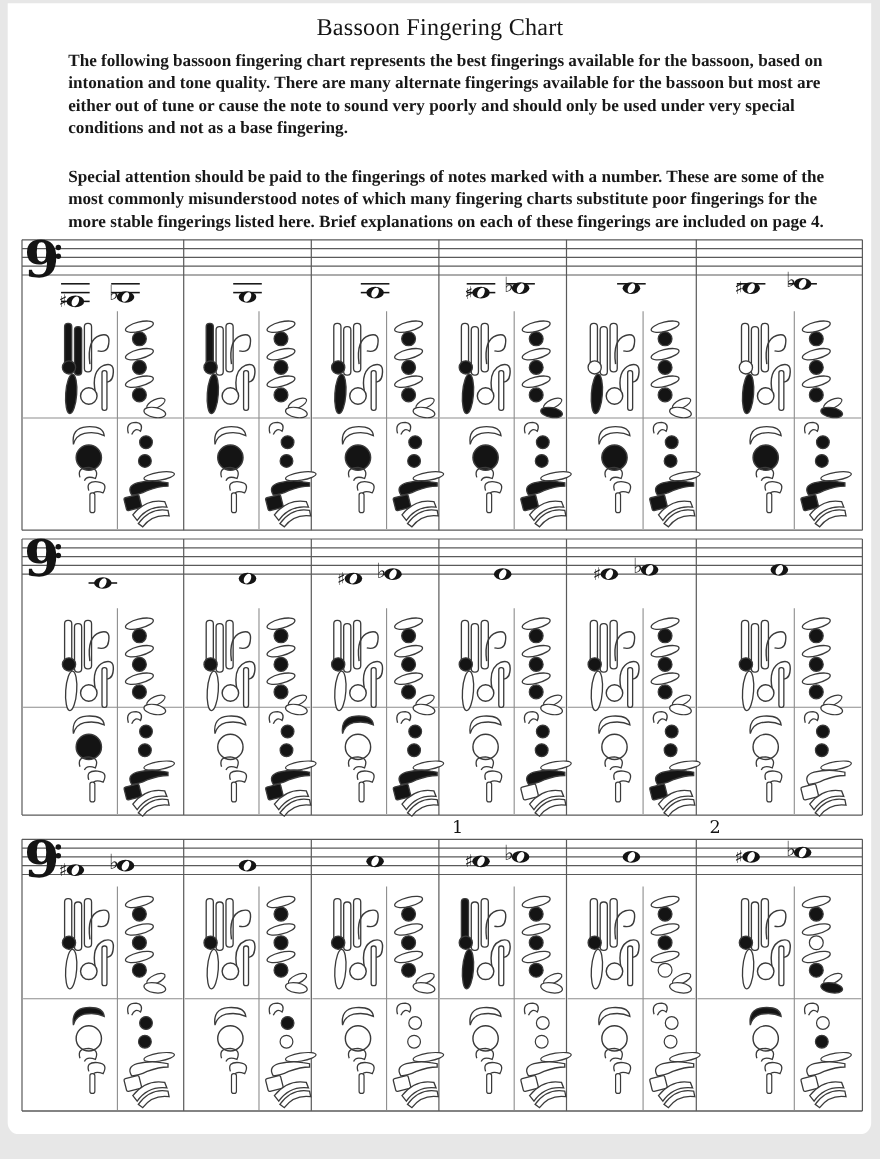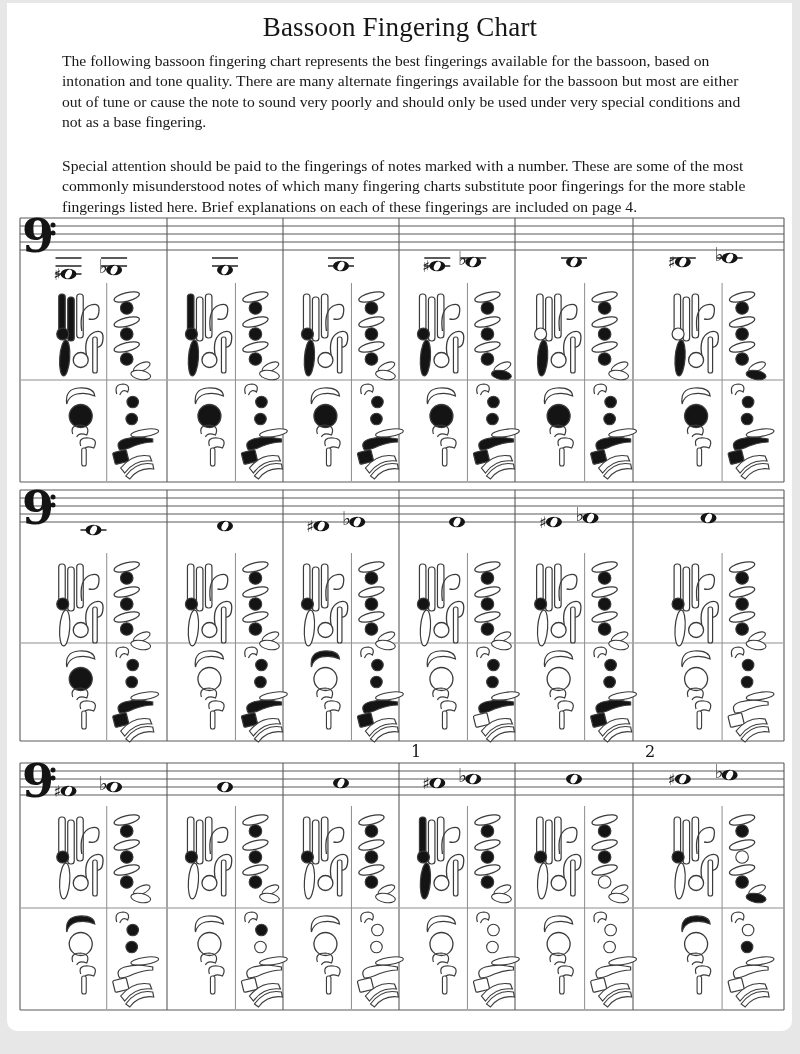--- a/index.html
+++ b/index.html
@@ -7,26 +7,26 @@
     width:800px;height:1054px;position:relative;overflow:hidden;
     background:#e7e7e7;
     font-family:"Liberation Serif", serif;
   }
   .page-bg{
     position:absolute;left:7px;top:3px;width:785px;height:1028px;
     background:#ffffff;border-radius:0 0 10px 10px;
   }
   .header{position:absolute;left:0;top:0;width:800px;z-index:2;}
   .title{
-    margin:12px 0 0 0;text-align:center;font-size:27px;font-weight:400;
+    margin:12px 0 0 0;text-align:center;font-size:22px;font-weight:400;
     color:#161616;letter-spacing:0.2px;
   }
   .para{
     margin:8px 0 0 62px;width:688px;font-size:15.6px;line-height:20.3px;
-    color:#181818;text-align:left;
+    color:#181818;text-align:left;font-weight:bold;
   }
   .para + .para{margin-top:24px;}
   #chart-svg{position:absolute;left:0;top:0;z-index:1;pointer-events:none;}
 </style>
 </head>
 <body>
 
 <div class="page-bg"></div>
 
 <div class="header">

